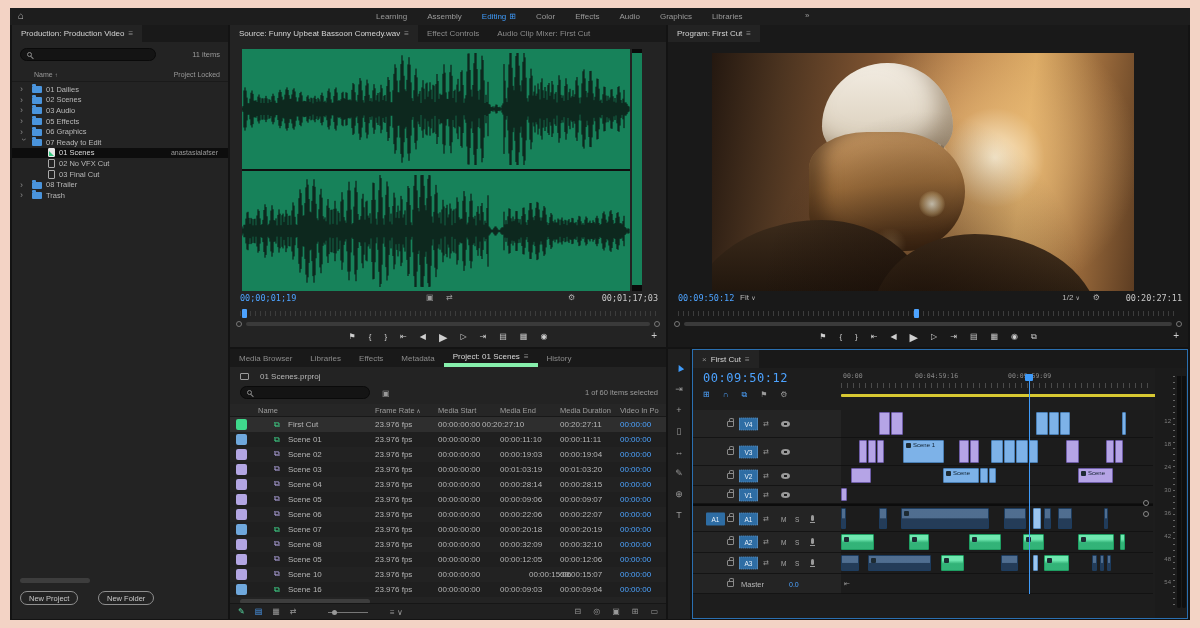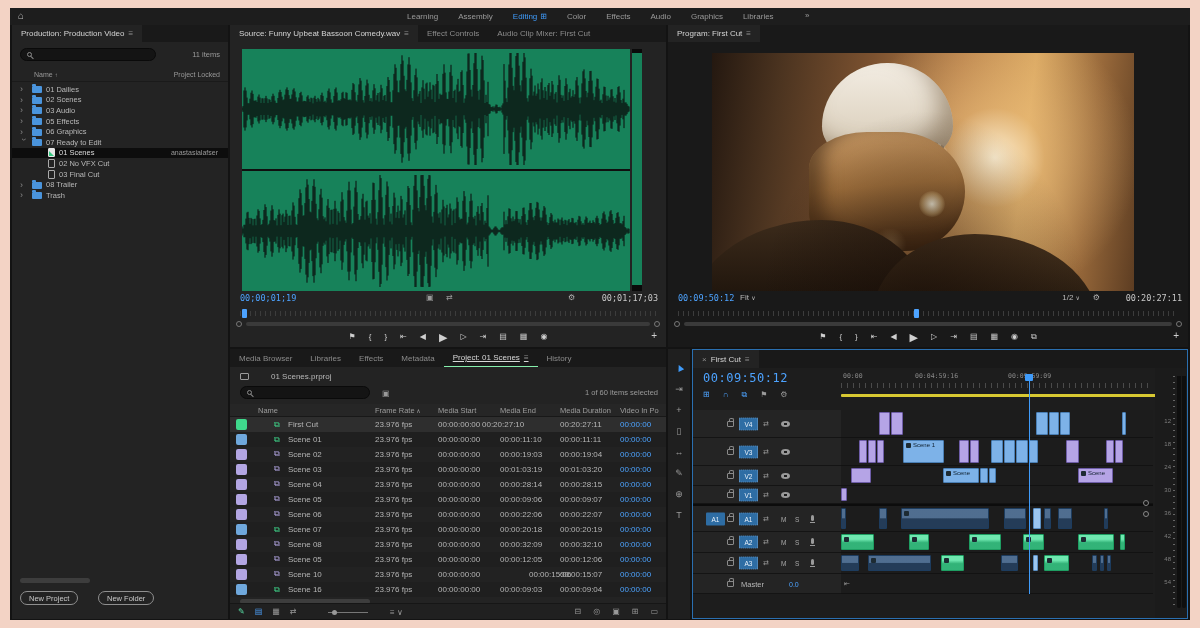--- a/index.html
+++ b/index.html
@@ -9,21 +9,21 @@
   .mono{font-family:"DejaVu Sans Mono",monospace;}
   .blue{color:#4da3ff;}
   .panel{position:absolute;background:#232323;overflow:hidden;}
   .tabbar{position:absolute;left:0;top:0;right:0;height:17px;background:#191919;display:flex;align-items:center;font-size:8px;color:#8c8c8c;white-space:nowrap;overflow:hidden;}
   .tab{padding:0 9px;height:100%;display:flex;align-items:center;gap:4px;}
   .tab.on{background:#232323;color:#d4d4d4;}
   .menu-ic{color:#909090;font-size:8px;}
   
   #topbar{position:absolute;left:10px;top:8px;width:1180px;height:17px;background:#1d1d1d;}
   #home{position:absolute;left:8px;top:2px;font-size:10px;color:#bdbdbd;}
-  #ws-tabs{position:absolute;left:387px;top:0;height:100%;display:flex;align-items:center;font-size:8px;color:#9a9a9a;}
+  #ws-tabs{position:absolute;left:356px;top:0;height:100%;display:flex;align-items:center;font-size:8px;color:#9a9a9a;}
   .ws-tab{margin:0 10px;display:flex;align-items:center;gap:3px;}
   .ws-tab.on{color:#3f9bfa;}
   #ws-more{position:absolute;left:795px;top:3px;font-size:8px;color:#9a9a9a;}
   
   .searchbox{position:absolute;background:#141414;border:1px solid #0a0a0a;border-radius:8px;height:13px;display:flex;align-items:center;padding:0 6px;gap:4px;}
   .mag{width:5px;height:5px;border:1px solid #8a8a8a;border-radius:50%;position:relative;flex:none;}
   .mag::after{content:'';position:absolute;width:4px;height:1px;background:#8a8a8a;transform:rotate(45deg);right:-3px;bottom:-2px;}
   #prod-count{position:absolute;right:8px;top:25px;font-size:7.5px;color:#9a9a9a;}
   #prod-cols{position:absolute;left:0;right:0;top:44px;height:13px;font-size:7px;color:#999;border-bottom:1px solid #1a1a1a;}
   #prod-tree{position:absolute;left:0;right:0;top:59px;}
@@ -62,22 +62,22 @@
   #pv-vig{inset:0;background:radial-gradient(ellipse at 50% 110%,rgba(20,10,5,.55),transparent 55%);}
   #pv-beanie{left:26%;top:4%;width:31%;height:43%;background:linear-gradient(180deg,#f3ede3 0%,#ddd2c0 70%,#bfb09a 100%);border-radius:50% 50% 42% 42%/62% 62% 38% 38%;box-shadow:inset -14px -16px 22px rgba(110,85,55,.5);}
   #pv-beanie::after{content:'';position:absolute;left:4%;bottom:0;width:92%;height:26%;border-radius:40%/60%;background:repeating-linear-gradient(90deg,rgba(90,70,45,.25) 0 3px,rgba(255,255,255,.15) 3px 6px);}
   #pv-hair{left:23%;top:33%;width:37%;height:50%;background:linear-gradient(175deg,#c89a66 0%,#a5743f 45%,#5d3c1e 85%);border-radius:46% 54% 48% 52%/38% 62% 62% 38%;box-shadow:inset 14px -8px 18px rgba(40,22,10,.55);}
   #pv-shoulder-l{left:-6%;bottom:-14%;width:58%;height:44%;background:linear-gradient(180deg,#3c2b1b,#150d07);border-radius:55% 45% 0 0/100% 90% 0 0;}
   #pv-shoulder-r{left:38%;bottom:-16%;width:54%;height:40%;background:linear-gradient(180deg,#4a3520,#1a1109);border-radius:45% 55% 0 0/90% 100% 0 0;}
   #pv-flare1{left:49%;top:58%;width:26px;height:26px;border-radius:50%;background:radial-gradient(circle,rgba(255,250,230,.95),rgba(255,230,170,.35) 55%,transparent 75%);}
   #pv-flare2{left:38%;top:74%;width:36px;height:30px;border-radius:40%;background:radial-gradient(circle,rgba(255,220,160,.30),transparent 70%);}
   
   .ptab{padding:0 9px;height:100%;display:flex;align-items:center;gap:4px;}
-  .ptab.on{color:#d8d8d8;border-bottom:1px solid #86efac;text-decoration:underline;}
-  #proj-crumb{position:absolute;left:10px;top:21px;height:12px;display:flex;align-items:center;gap:22px;font-size:8px;color:#b8b8b8;}
+  .ptab.on{color:#d8d8d8;border-bottom:4px solid #86efac;}
+  #proj-crumb{position:absolute;left:10px;top:21px;height:12px;display:flex;align-items:center;gap:11px;font-size:8px;color:#b8b8b8;}
   .binic{width:9px;height:7px;border:1px solid #9a9a9a;border-radius:1px;}
   #proj-status{position:absolute;right:8px;top:39px;font-size:7.5px;color:#9a9a9a;}
   #proj-head{position:absolute;left:0;right:0;top:55px;height:13px;font-size:7.5px;color:#9c9c9c;background:#262626;border-bottom:1px solid #181818;}
   .hcell{position:absolute;top:2px;white-space:nowrap;}
   #proj-rows{position:absolute;left:0;right:0;top:68px;height:181px;overflow:hidden;}
   .prow{position:absolute;left:0;right:0;height:15px;font-size:8px;color:#b5b5b5;background:#222;}
   .prow.alt{background:#1f1f1f;}
   .prow.sel{background:#2e2e2e;}
   .pcell{position:absolute;top:3px;white-space:nowrap;}
   .thumb{position:absolute;left:6px;top:2px;width:11px;height:11px;border-radius:2px;}

